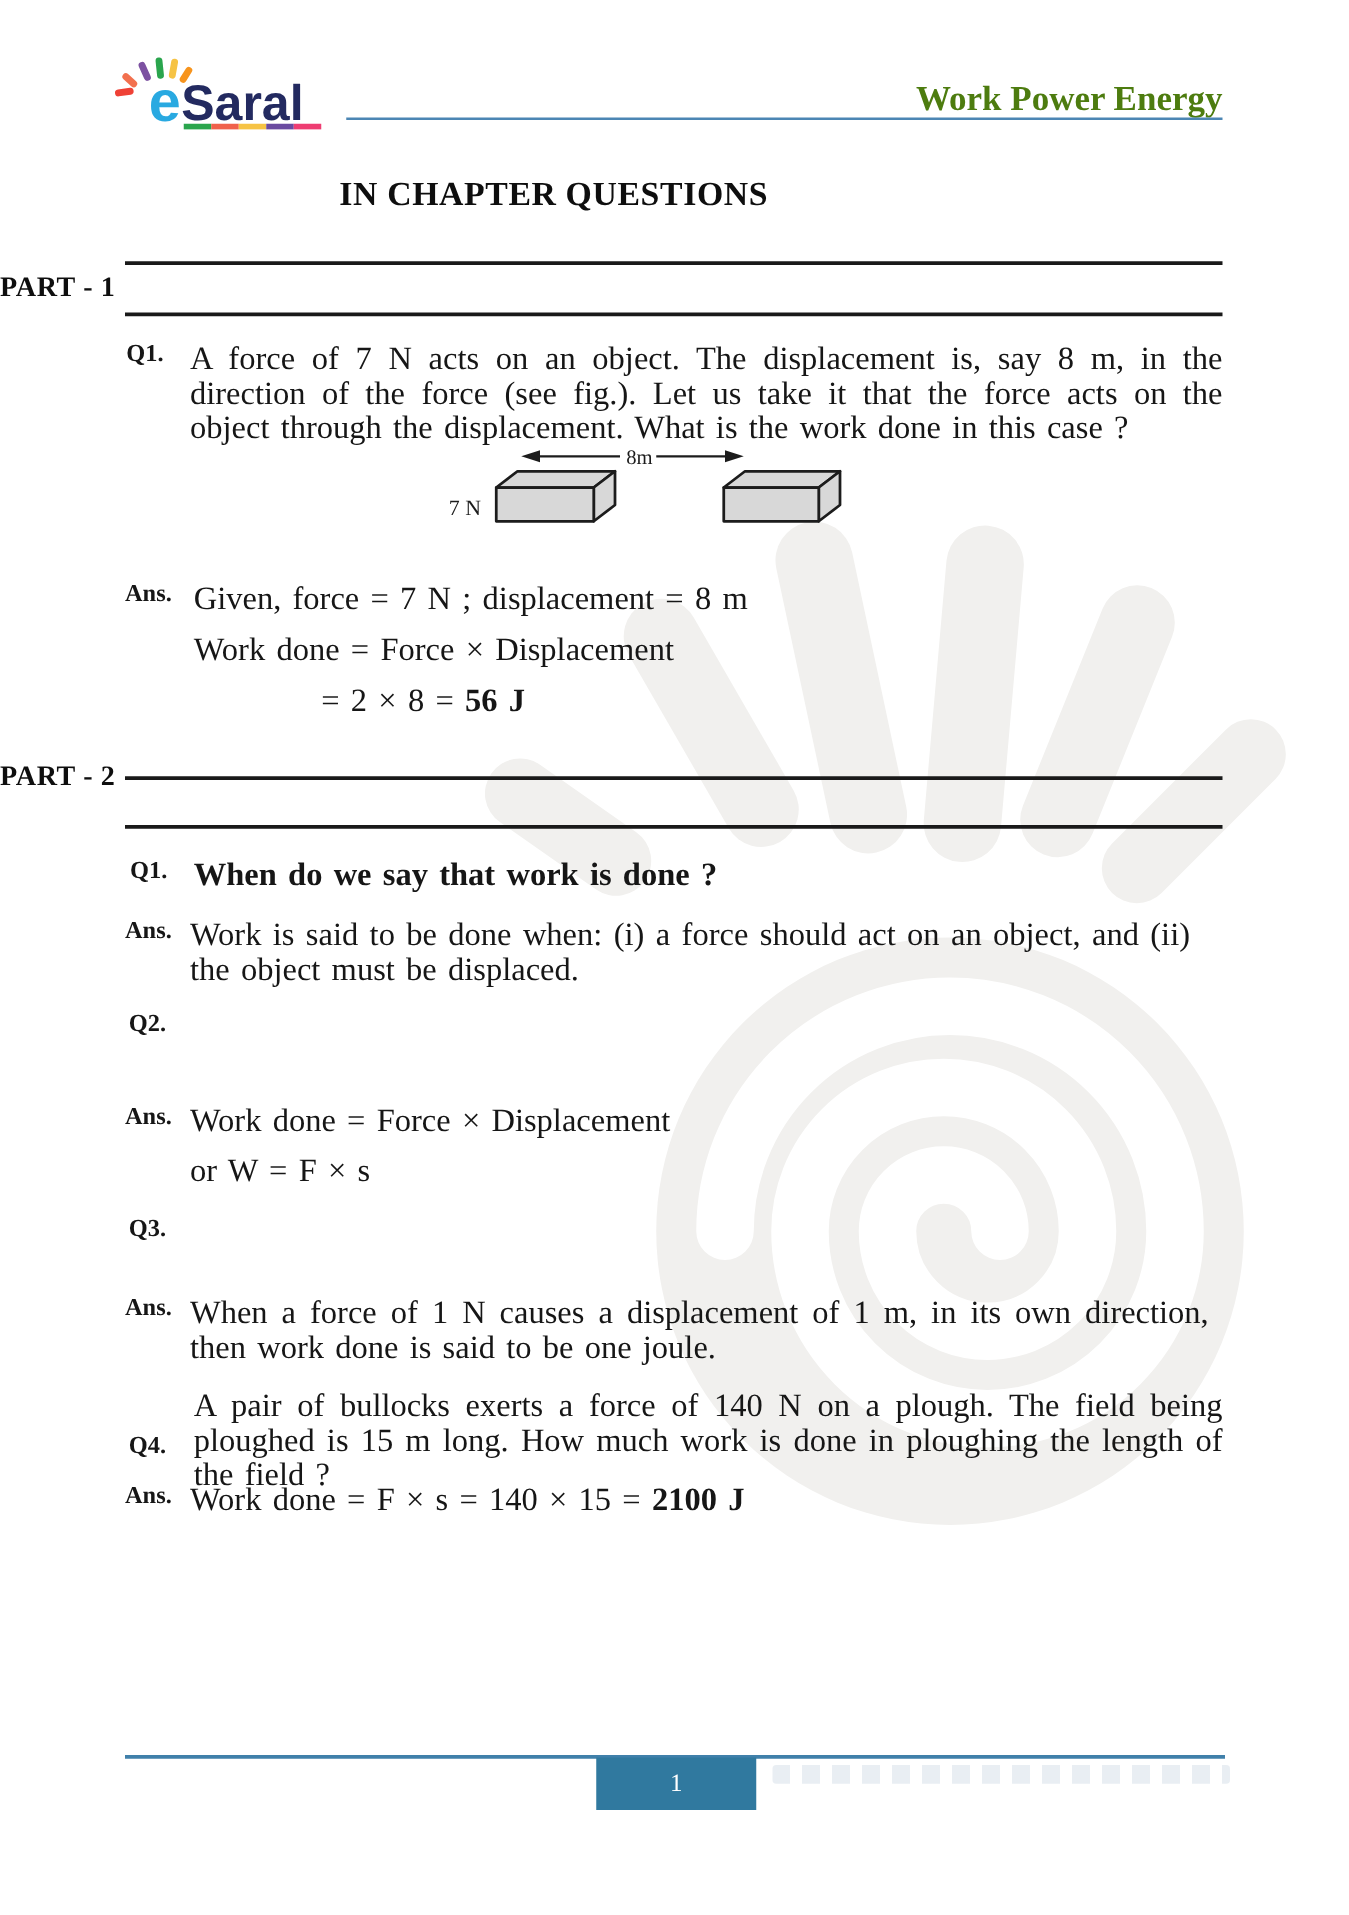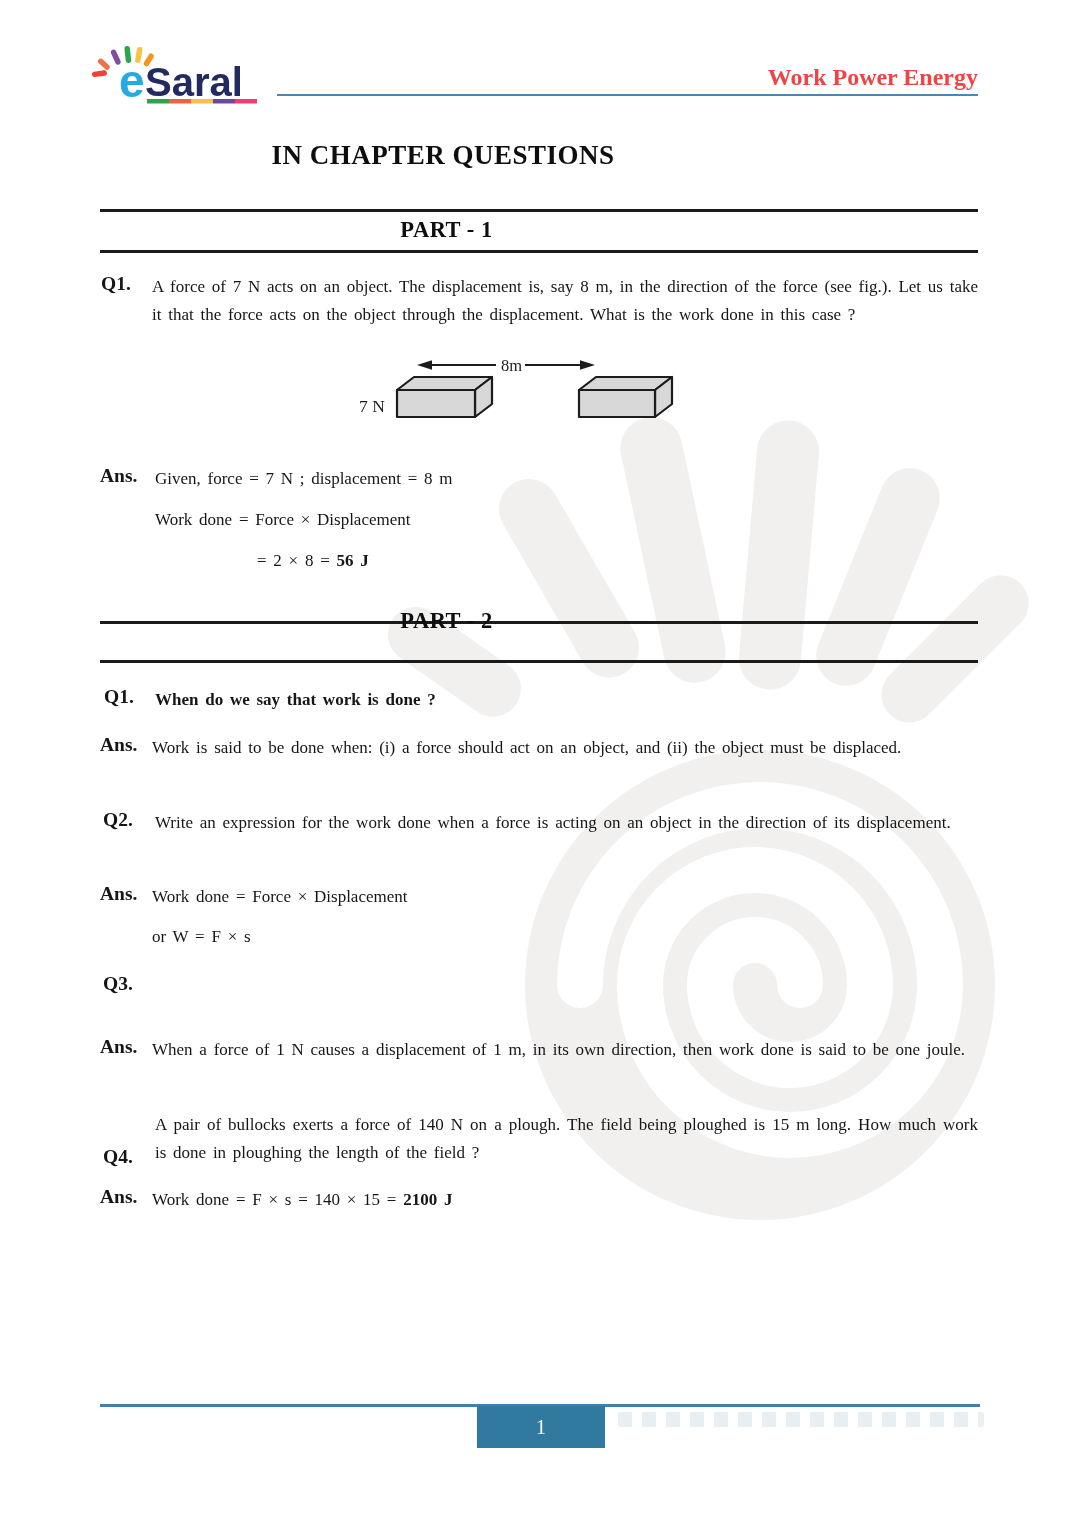--- a/index.html
+++ b/index.html
@@ -3,28 +3,28 @@
 <meta charset="utf-8">
 <style>
   html,body { margin:0; padding:0; background:#ffffff; }
   .page {
     position:relative; width:1079px; height:1532px; background:#ffffff;
     font-family:"Liberation Serif", serif; color:#161616; overflow:hidden;
   }
   .abs { position:absolute; z-index:2; }
   .wm  { position:absolute; left:0; top:0; z-index:1; }
 
-  .doc-title { font-weight:bold; font-size:24px; color:#ef4444; }
+  .doc-title { font-weight:bold; font-size:28px; color:#4d7c0f; }
   .main-title { left:0; width:886px; text-align:center; font-weight:bold; font-size:27px; letter-spacing:.5px; color:#0e0e0e; }
   .rule { left:100px; width:878px; height:0; border-top:3px solid #1a1a1a; }
   .hline { background:#4c86b4; }
-  .part-heading { left:0; width:893px; text-align:center; font-weight:bold; font-size:22.5px; letter-spacing:.5px; color:#0e0e0e;font-family:Liberation Serif, serif; }
+  .part-heading { left:0; width:893px; font-weight:bold; font-size:22.5px; letter-spacing:.5px; color:#0e0e0e;font-family:Liberation Serif, serif; }
 
   .qlabel { font-weight:bold; font-size:19.5px; white-space:nowrap; }
-  .qtext  { font-size:17px; line-height:27.5px; text-align:justify; word-spacing:2.5px; }
+  .qtext  { font-size:26px; line-height:27.5px; text-align:justify; word-spacing:2.5px; }
   .qtext.single { text-align:left; }
   .boldpart { font-weight:bold;text-align:center; }
 
   .footer-line { left:100px; width:880px; height:3px; background:#4080aa; }
   .footer-box {
     left:477px; top:1406px; width:128px; height:42px; background:#30799f;
     display:flex; align-items:center; justify-content:center;
     color:#ffffff; font-size:20px;
   }
   .footer-dots {
@@ -115,21 +115,20 @@
   <div class="abs part-heading" style="top:608px;">PART - 2</div>
   <div class="abs rule" style="top:660px;"></div>
 
   <div class="abs qlabel" style="left:104px; top:686px;">Q1.</div>
   <div class="abs qtext single" style="left:155px; top:686px; width:823px;font-weight:bold;">When do we say that work is done ?</div>
 
   <div class="abs qlabel" style="left:100px; top:734px;">Ans.</div>
   <div class="abs qtext" style="left:152px; top:734px; width:800px;">Work is said to be done when: (i) a force should act on an object, and (ii) the object must be displaced.</div>
 
   <div class="abs qlabel" style="left:103px; top:809px;">Q2.</div>
-  <div class="abs qtext" style="left:155px; top:809px; width:823px;">Write an expression for the work done when a force is acting on an object in the direction of its displacement.</div>
 
   <div class="abs qlabel" style="left:100px; top:883px;">Ans.</div>
   <div class="abs qtext single" style="left:152px; top:883px; width:826px;">Work done = Force × Displacement</div>
   <div class="abs qtext single" style="left:152px; top:923px; width:826px;">or W = F × s</div>
 
   <div class="abs qlabel" style="left:103px; top:973px;">Q3.</div>
 
   <div class="abs qlabel" style="left:100px; top:1036px;">Ans.</div>
   <div class="abs qtext" style="left:152px; top:1036px; width:815px;">When a force of 1 N causes a displacement of 1 m, in its own direction, then work done is said to be one joule.</div>
 

